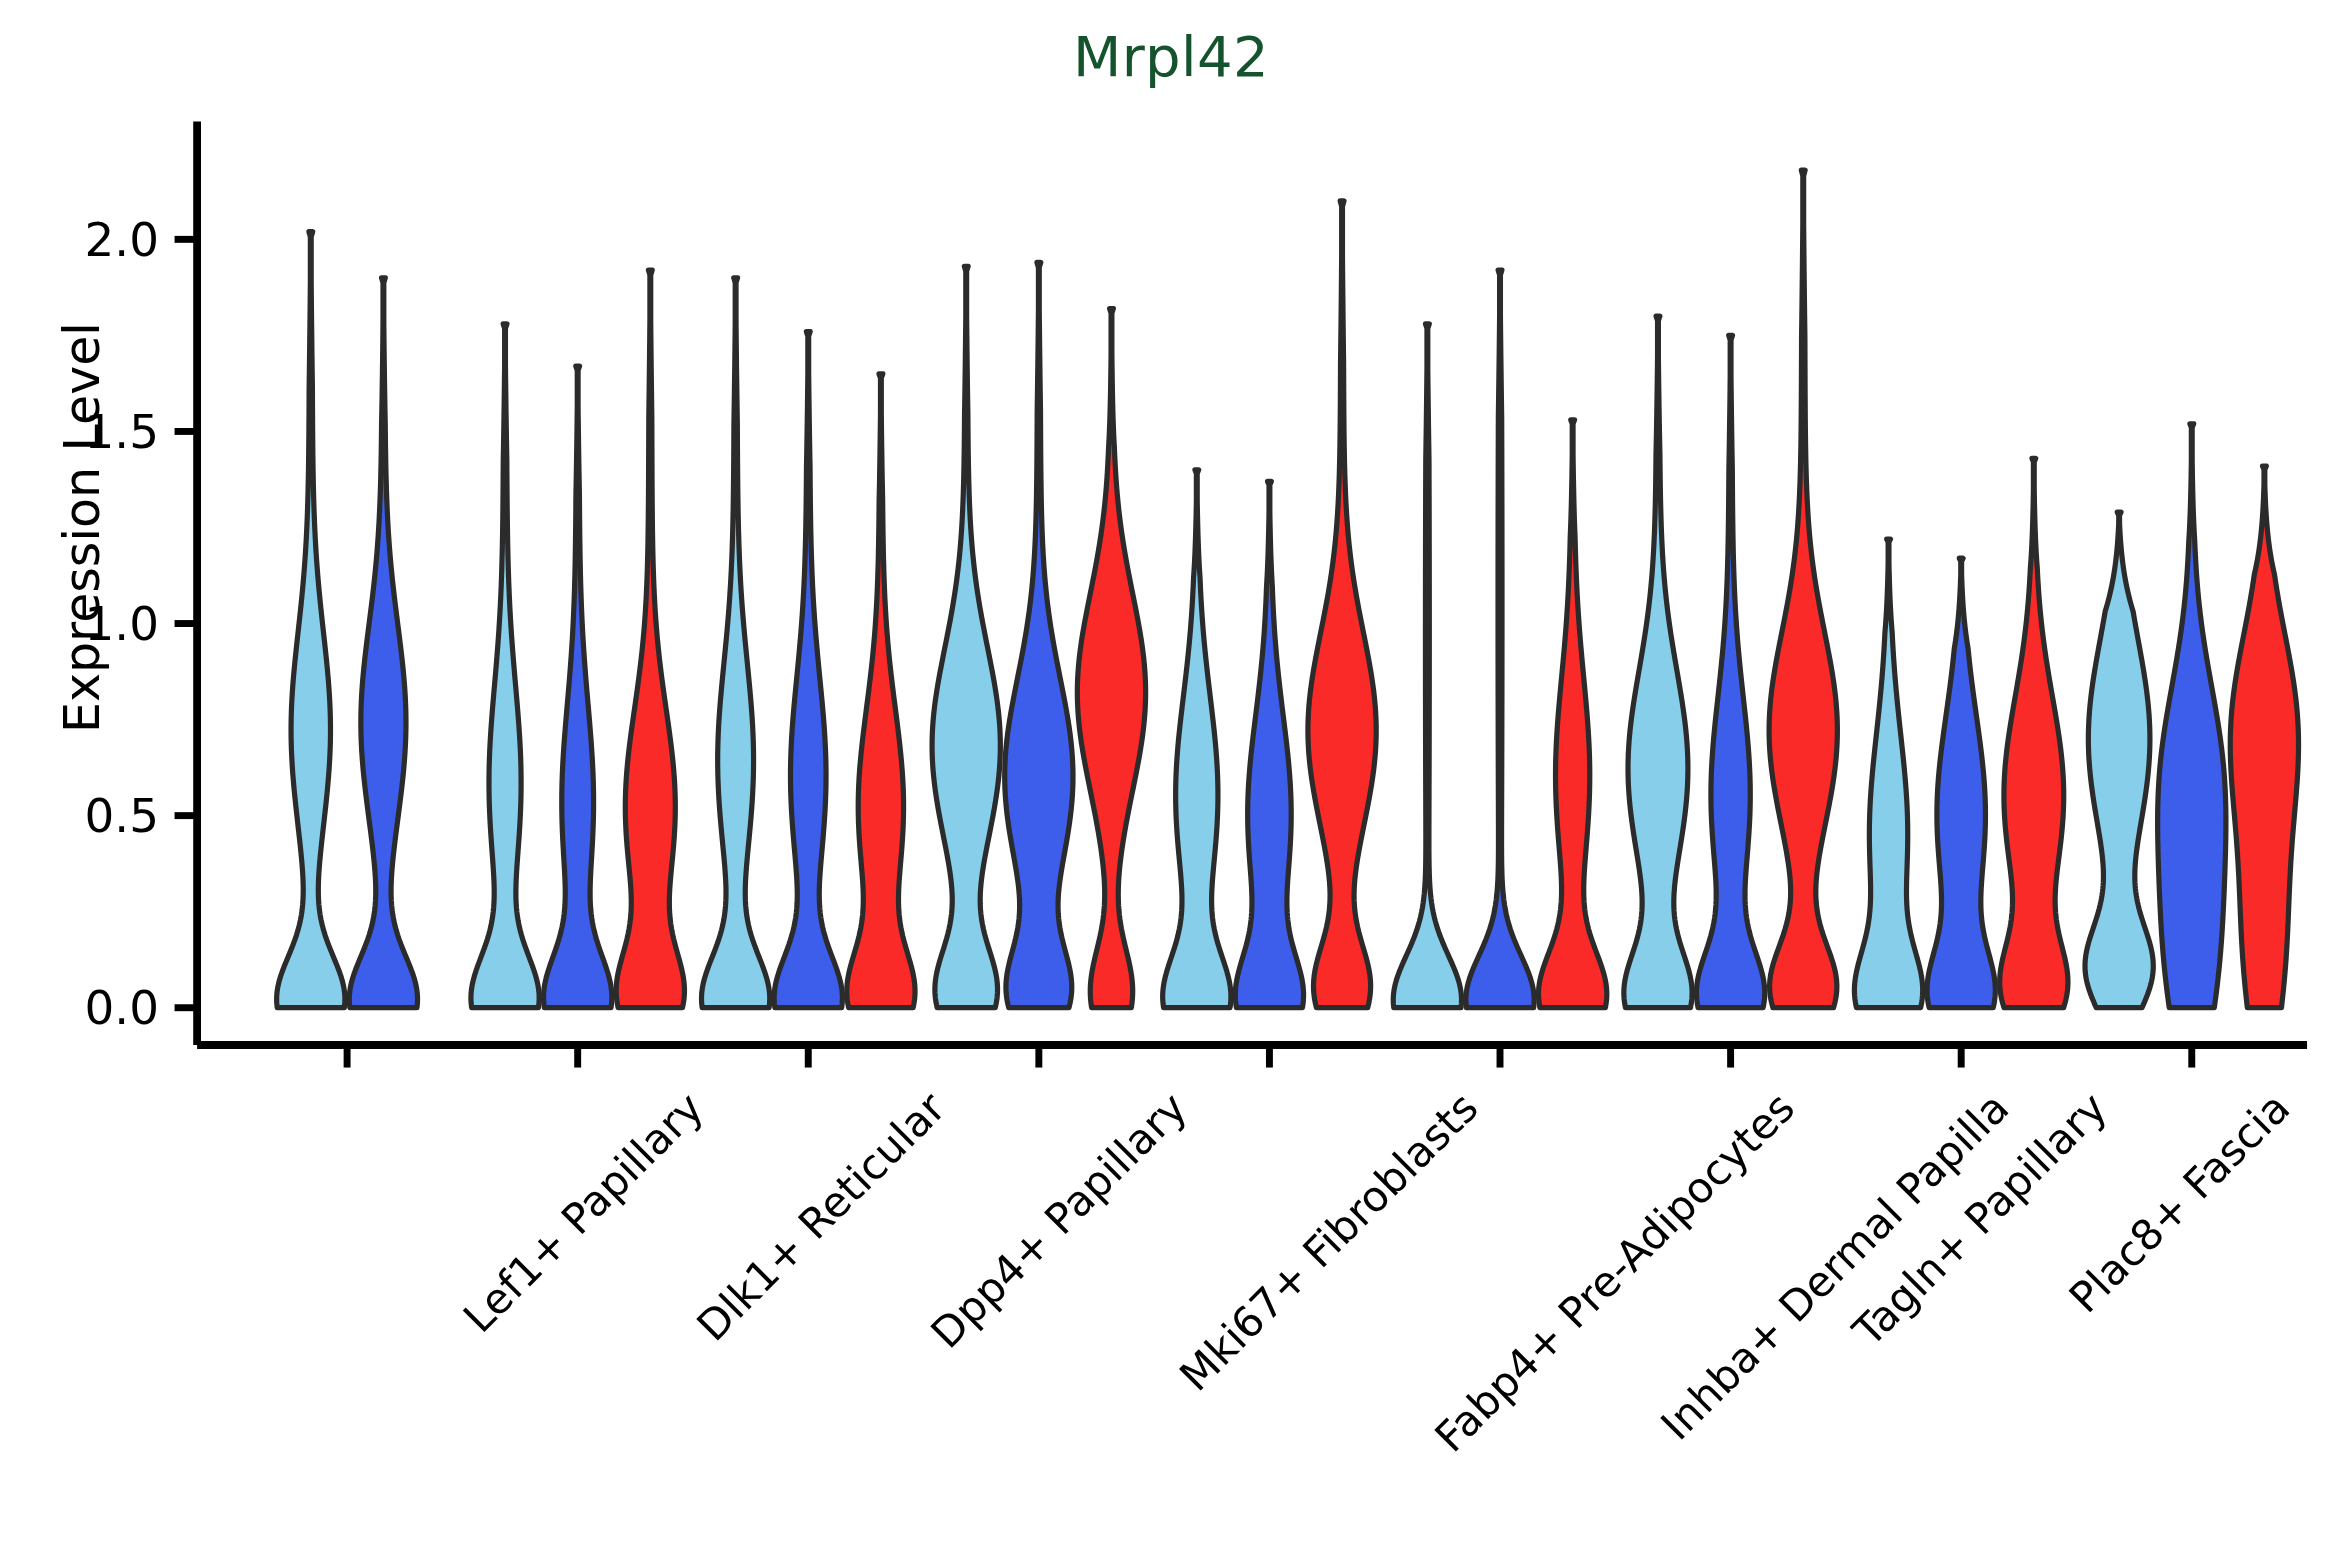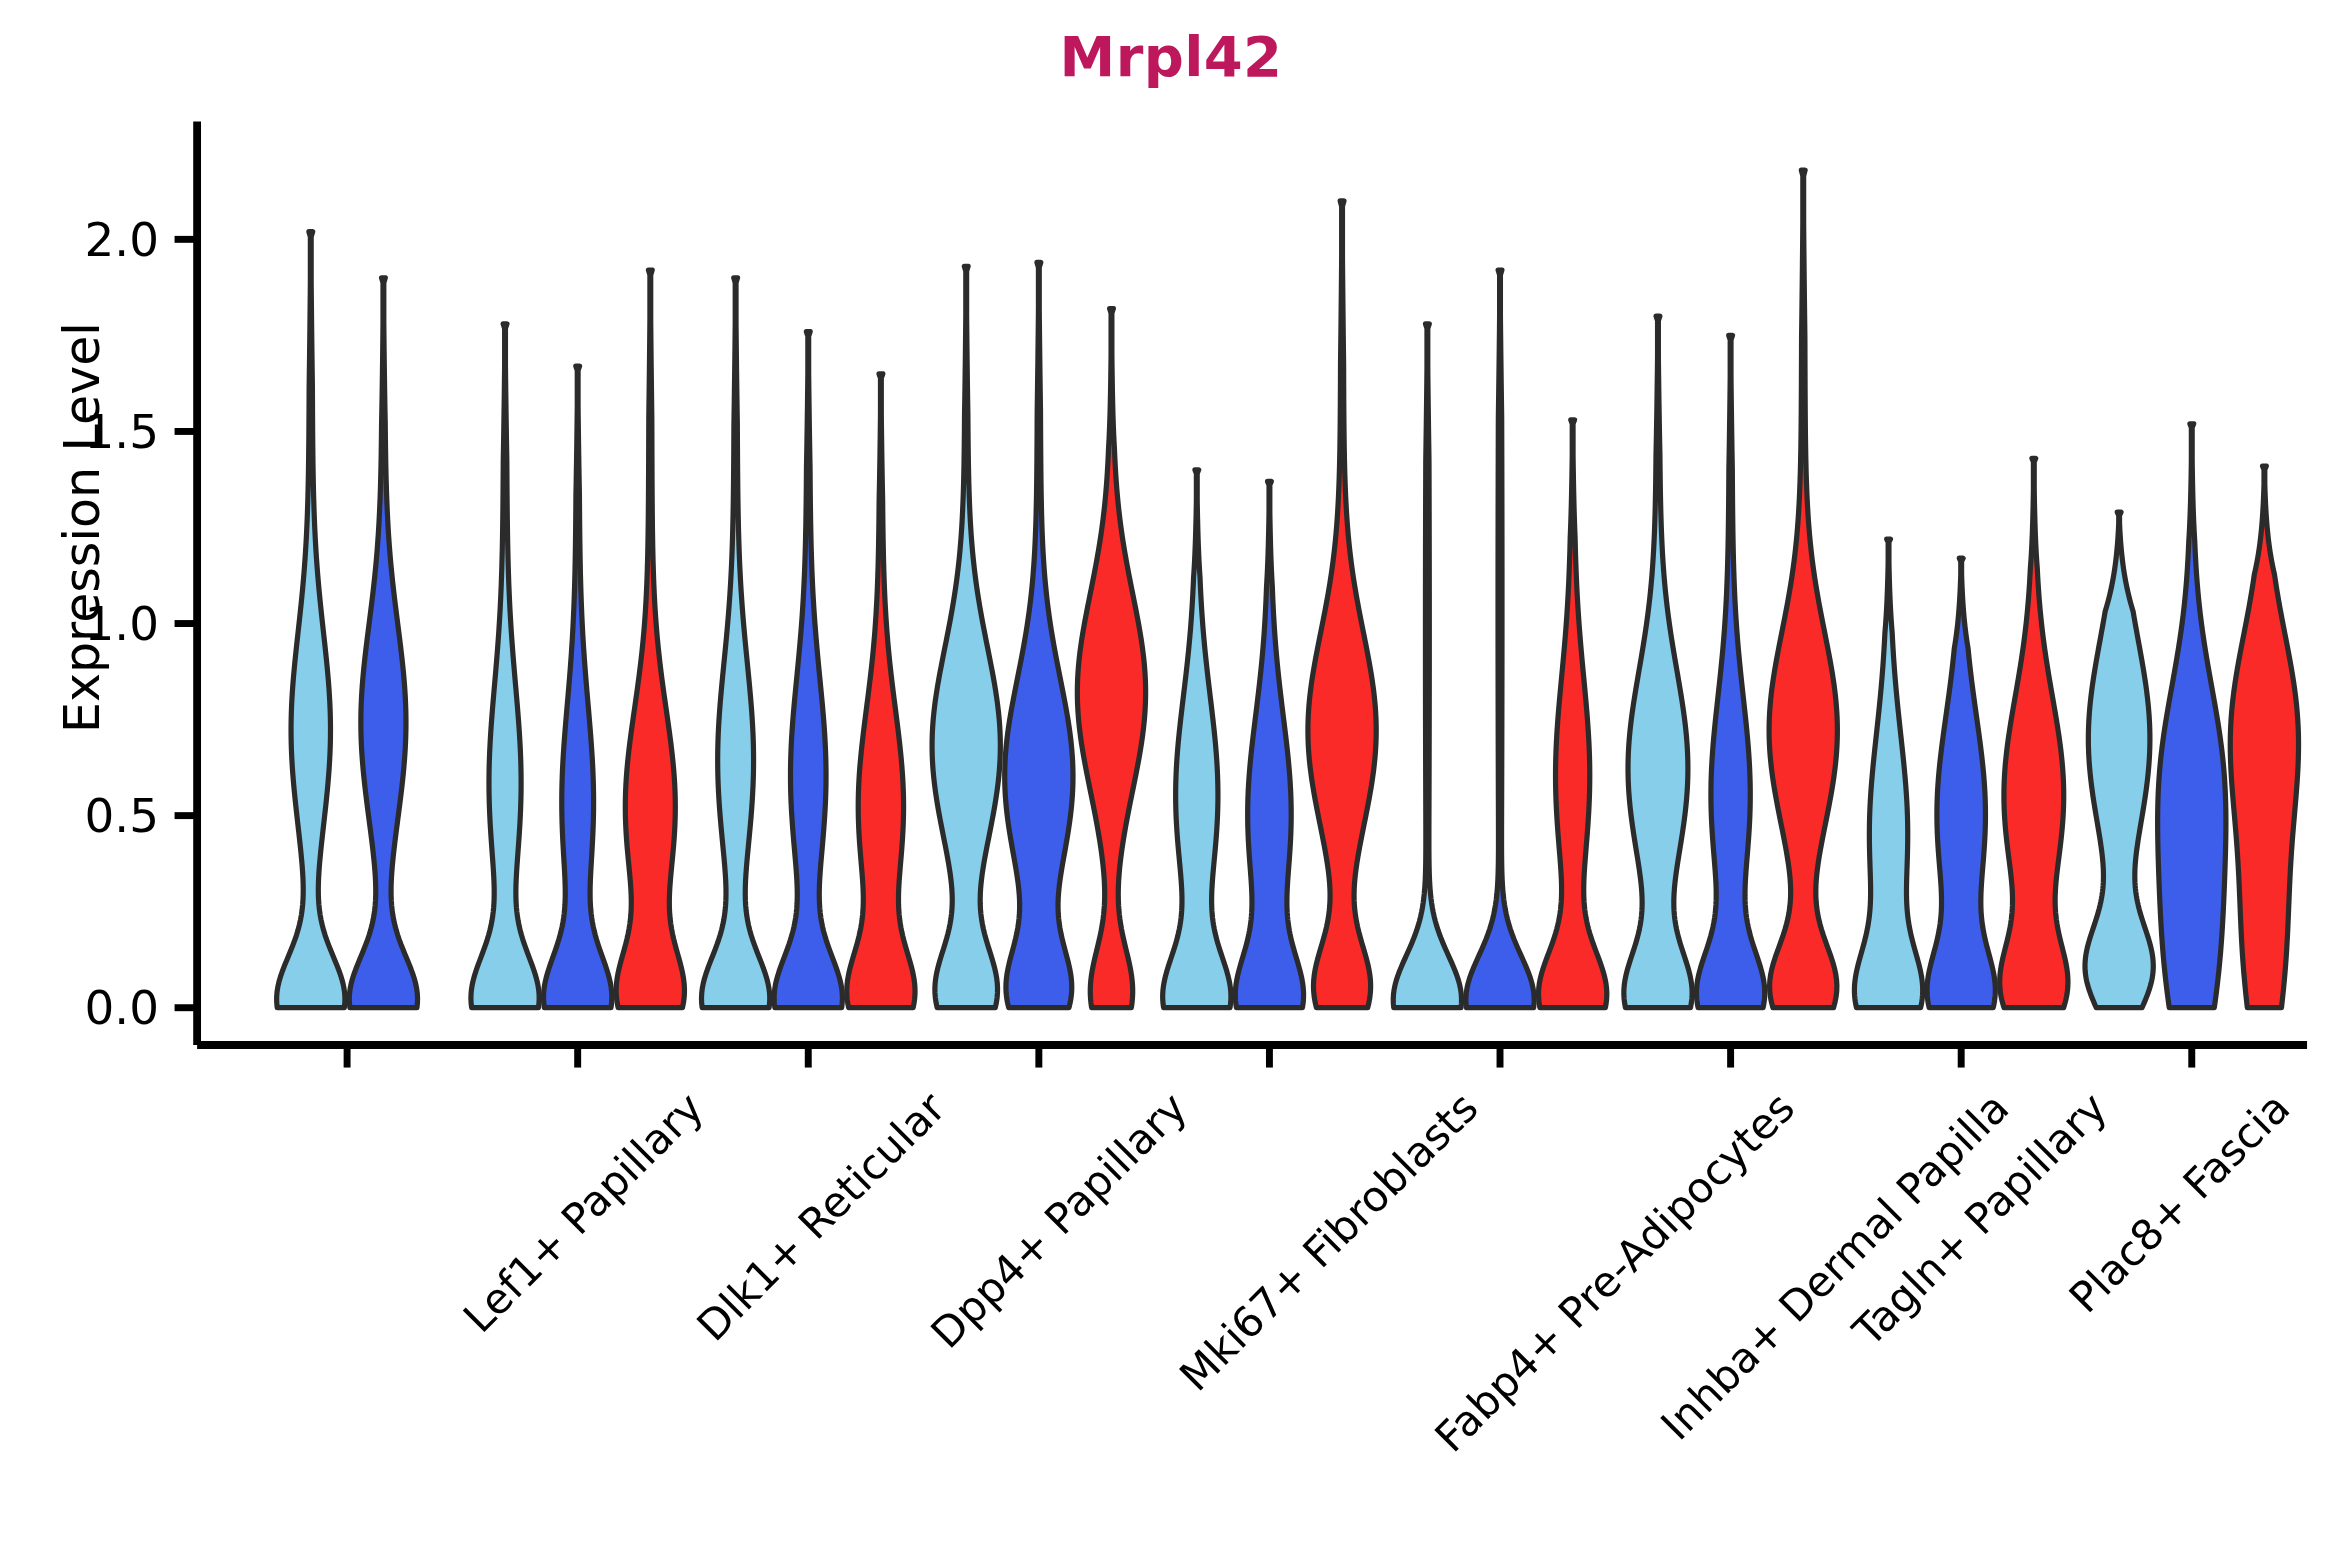--- a/index.html
+++ b/index.html
@@ -1,21 +1,21 @@
 <!DOCTYPE html>
 <html style="font-size:14px"><head>
 <meta charset="utf-8">
 <title>Violin Plot</title>
 <style>
   html,body{margin:0;padding:0;background:#ffffff;}
   body{width:2342px;height:1561px;font-family:"DejaVu Sans",sans-serif;overflow:hidden;}
   #root{position:relative;width:2342px;height:1561px;background:#ffffff;}
   #plot-title{
     position:absolute;left:0;top:24px;width:2342px;text-align:center;
-    font-family:"DejaVu Sans",sans-serif;font-weight:bold;font-size:56px;color:#be185d;
+    font-family:"DejaVu Sans",sans-serif;font-weight:normal;font-size:56px;color:#14532d;
     letter-spacing:0.4px;
   }
   #ylabel{
     position:absolute;left:-221px;top:499px;width:607px;text-align:center;
     font-family:"DejaVu Sans",sans-serif;font-size:49px;color:#000;
     transform:rotate(-90deg);transform-origin:center center;
     white-space:nowrap;
   }
   #chart-svg{position:absolute;left:0;top:0;}
   .tick-label{font-family:"DejaVu Sans",sans-serif;font-size:54px;fill:#000;}

